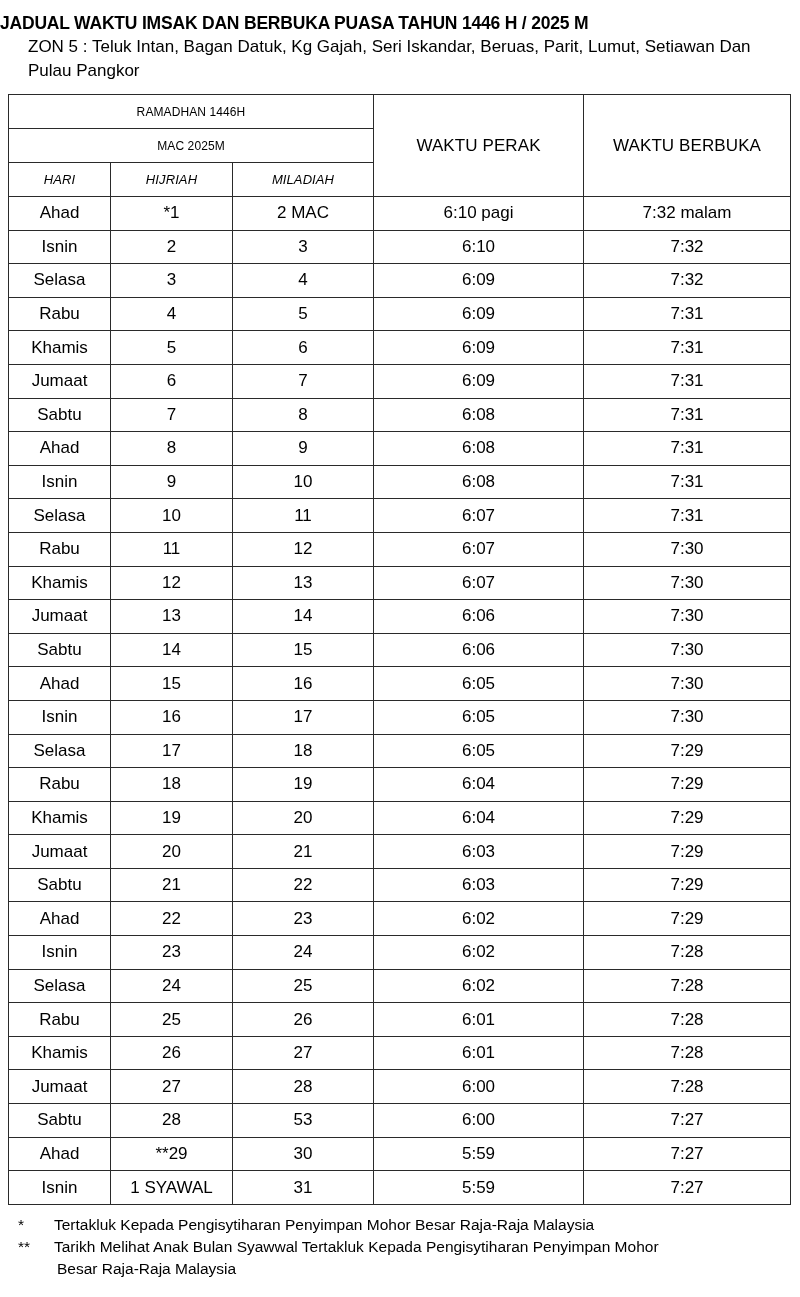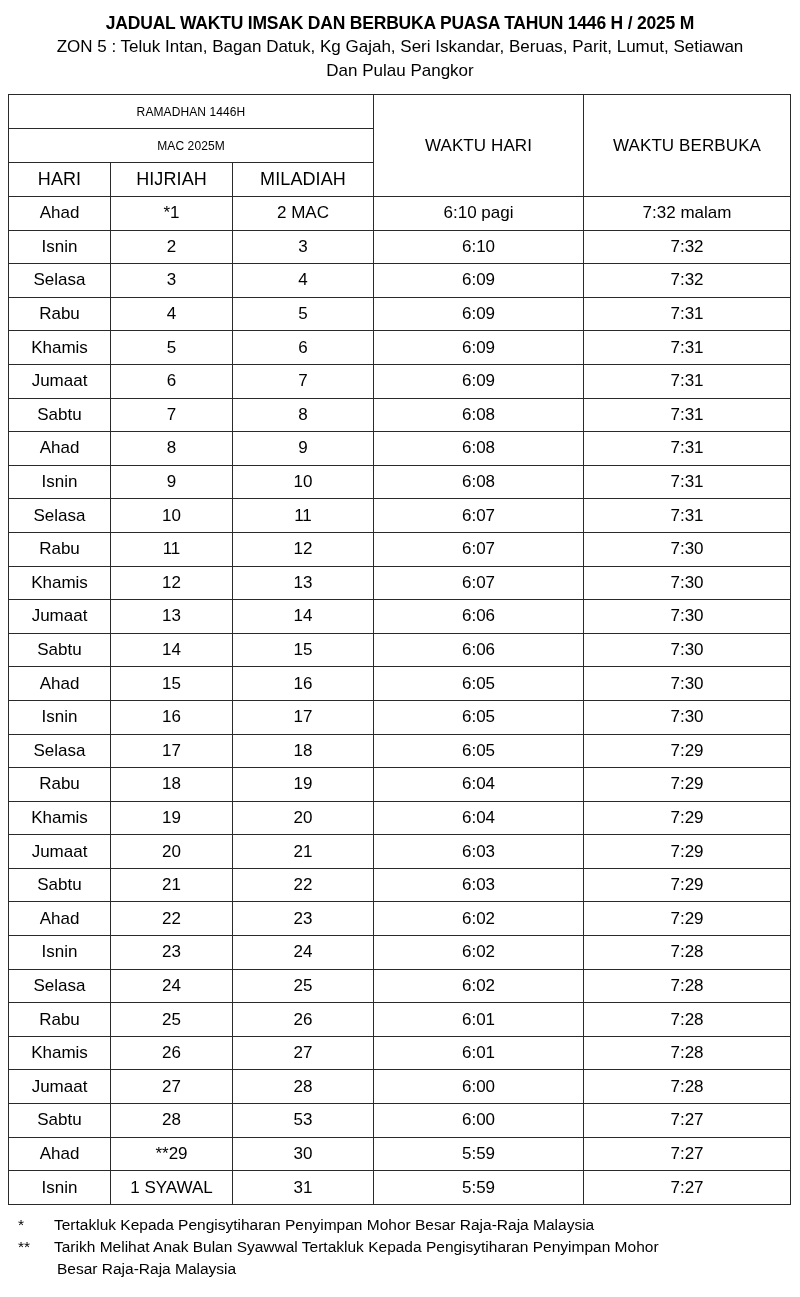--- a/index.html
+++ b/index.html
@@ -17,35 +17,35 @@
   .page {
     position: relative;
     width: 800px;
     height: 1297px;
     box-sizing: border-box;
   }
 
   
   .titles {
     padding-top: 11px;
-    text-align: center;
+    text-align: left;
   }
   .title-line1,
   .title-line2 {
     font-weight: bold;
     font-size: 17.5px;
     line-height: 24px;
     letter-spacing: -0.2px;
     white-space: nowrap;
   }
   .subtitle {
     font-size: 17px;
     line-height: 24px;
     font-weight: normal;
-    padding: 0 40px;
+    padding: 0 28px;
   }
 
   
   .table-wrap {
     margin: 11px 10px 0 8px;
   }
   table.sched {
     border-collapse: collapse;
     table-layout: fixed;
     width: 782px;
@@ -67,23 +67,24 @@
   col.c-berbuka  { width: 207px; }
 
   th.grp {
     font-weight: bold;
     font-size: 12px;
     height: 33px;
     letter-spacing: 0.1px;
   }
   th.sub {
     font-weight: bold;
-    font-size: 18px;
+    font-size: 13px;
     height: 33px;
     letter-spacing: 0.1px;
+    font-style: italic;
   }
   th.tall {
     font-weight: bold;
     font-size: 17px;
     letter-spacing: 0.1px;
   }
   td.cell {
     height: 32.6px;
     font-size: 17px;
   }
@@ -124,21 +125,21 @@
       <colgroup>
         <col class="c-hari">
         <col class="c-hijriah">
         <col class="c-miladiah">
         <col class="c-imsak">
         <col class="c-berbuka">
       </colgroup>
       <thead>
         <tr>
           <th class="grp" colspan="3">RAMADHAN 1446H</th>
-          <th class="tall" rowspan="3">WAKTU HARI</th>
+          <th class="tall" rowspan="3">WAKTU PERAK</th>
           <th class="tall" rowspan="3">WAKTU BERBUKA</th>
         </tr>
         <tr>
           <th class="grp" colspan="3">MAC 2025M</th>
         </tr>
         <tr>
           <th class="sub">HARI</th>
           <th class="sub">HIJRIAH</th>
           <th class="sub">MILADIAH</th>
         </tr>

